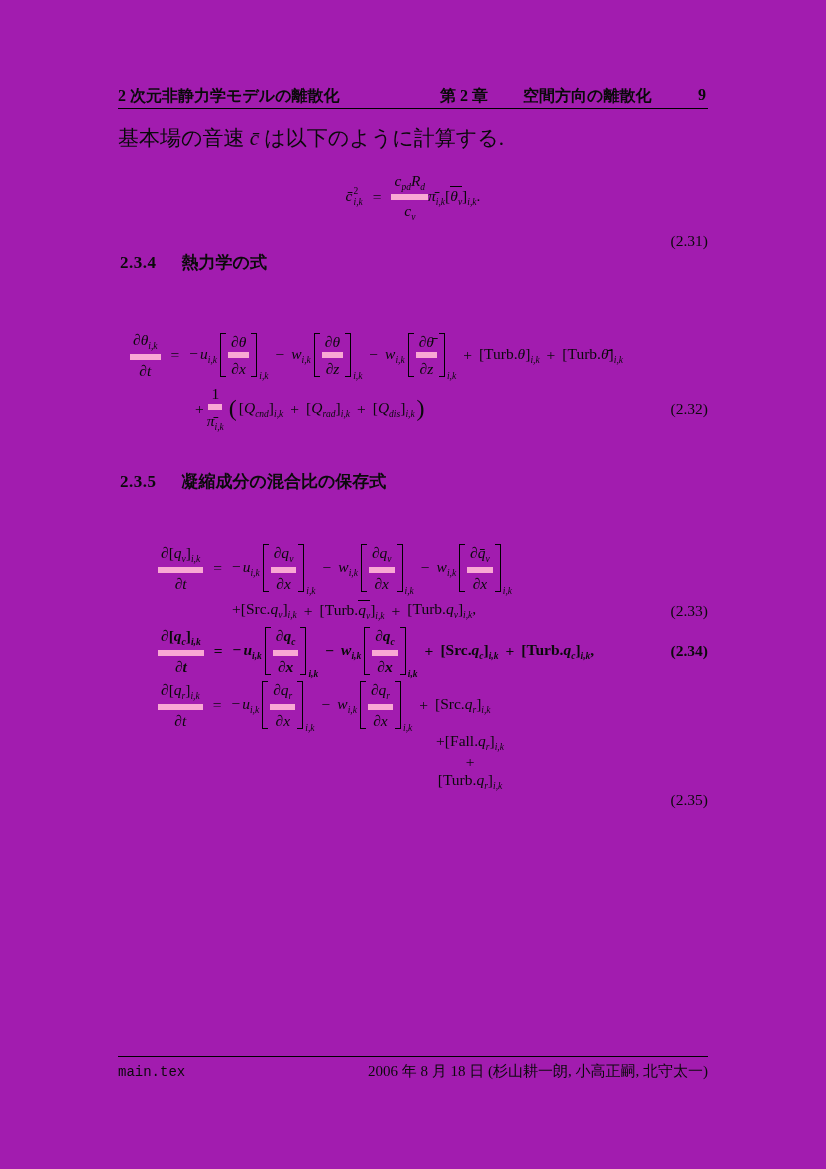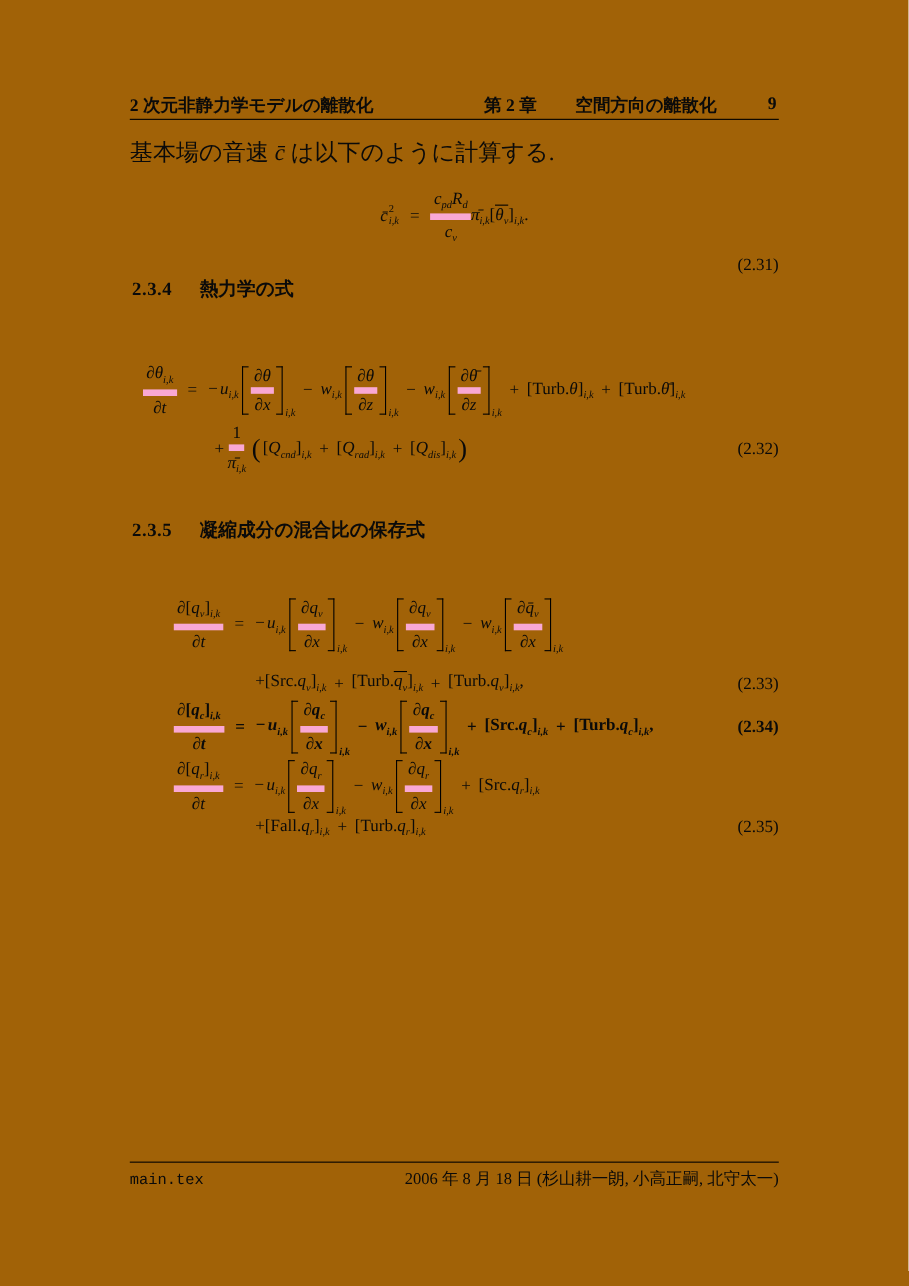--- a/index.html
+++ b/index.html
@@ -1,16 +1,16 @@
 <!DOCTYPE html>
 <html><head>
 <meta charset="utf-8">
 <style>
   html,body{margin:0;padding:0;background:#ffffff;}
-  .page{position:relative;width:826px;height:1169px;background:#a16207;color:#0a0a0a;
+  .page{position:relative;width:826px;height:1169px;background:#a21caf;color:#0a0a0a;
         font-family:"Liberation Serif","DejaVu Serif",serif;overflow:hidden;}
 
   
   .header{position:absolute;left:118px;top:86px;width:590px;height:20px;font-size:16px;font-weight:bold;}
   .h-left{position:absolute;left:0;top:0;}
   .h-chap{position:absolute;left:322px;top:0;}
   .h-title{position:absolute;left:405px;top:0;}
   .h-page{position:absolute;right:2px;top:0;}
   .rule{position:absolute;left:118px;width:590px;border-top:1.5px solid #000;}
   .rule.hdr{top:108px;}
@@ -52,24 +52,24 @@
 
   
   .eq231{position:absolute;left:118px;top:175px;width:590px;display:flex;align-items:center;justify-content:center;height:44px;}
   .eq231 .tagabs{position:absolute;right:0;top:50%;transform:translateY(-50%);font-size:15.5px;margin-top:44px;}
   .eq232{position:absolute;left:118px;top:331px;width:590px;}
   .eq232 .l1{padding-left:12px;}
   .eq232 .l2{padding-left:77px;margin-top:6px;}
   .eq233blk{position:absolute;left:118px;top:544px;width:590px;}
   .r-lhs{padding-left:40px;}
   .r-cont{padding-left:114px;}
-  .eq233blk .r2{margin-top:18px;align-items:flex-end;}
+  .eq233blk .r2{margin-top:8px;}
   .eq233blk .r3{margin-top:6px;font-weight:bold;}
   .eq233blk .r4{margin-top:6px;}
-  .eq233blk .r5{margin-top:3px;}
+  .eq233blk .r5{margin-top:3px;flex-direction:column;}
 
   
   .footer{position:absolute;left:118px;top:1062px;width:590px;display:flex;align-items:baseline;}
   .f-file{font-family:"Liberation Mono","DejaVu Sans Mono",monospace;font-size:14px;}
   .f-date{margin-left:auto;font-size:15px;}
 </style>
 </head>
 <body>
 
 <div class="page">

